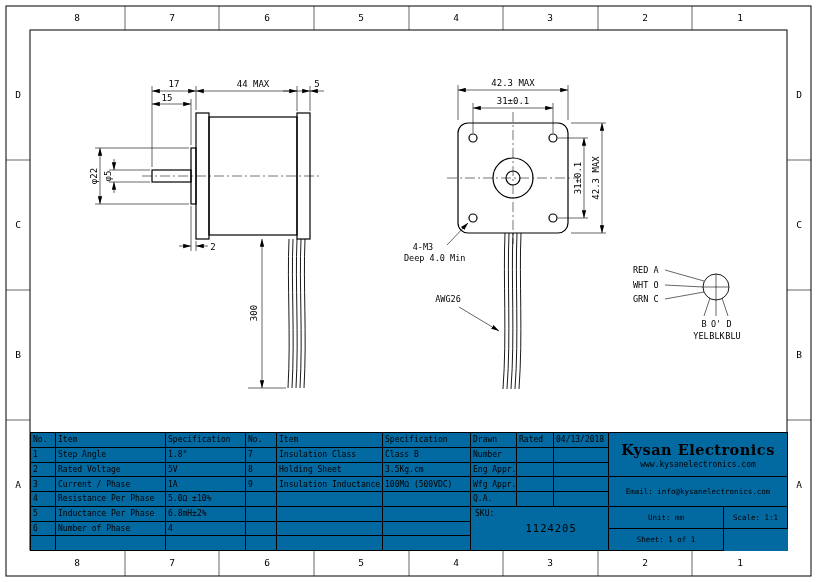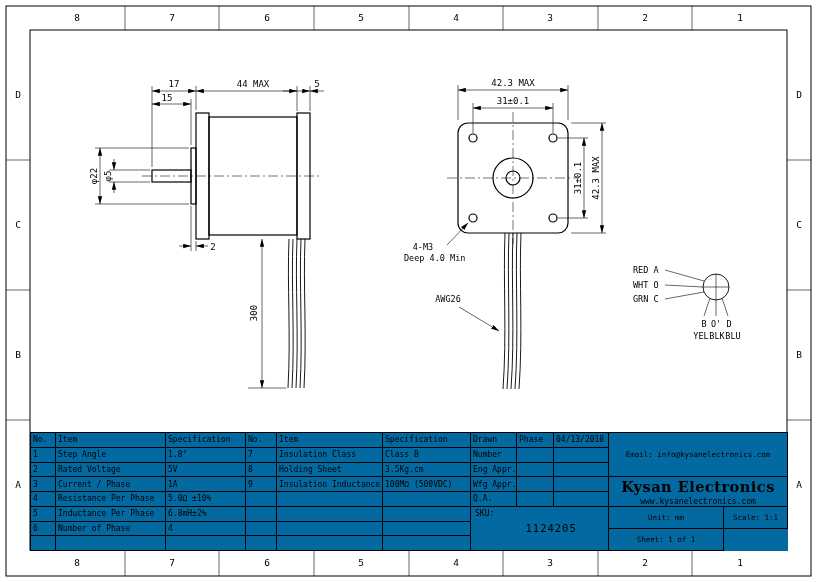--- a/index.html
+++ b/index.html
@@ -309,21 +309,21 @@
     <div class="c"></div>
     <div class="c"></div>
     <div class="c"></div>
     <div class="c"></div>
     <div class="c"></div>
     <div class="c"></div>
   </div>
 
   <div class="sec appr">
     <div class="c">Drawn</div>
-    <div class="c">Phase</div>
+    <div class="c">Rated</div>
     <div class="c">04/13/2018</div>
 
     <div class="c">Number</div>
     <div class="c"></div>
     <div class="c"></div>
 
     <div class="c">Eng Appr.</div>
     <div class="c"></div>
     <div class="c"></div>
 
@@ -335,24 +335,24 @@
     <div class="c"></div>
     <div class="c"></div>
 
     <div class="c sku">
       <div class="sku-label">SKU:</div>
       <div class="sku-value">1124205</div>
     </div>
   </div>
 
   <div class="sec title">
-    <div class="c emailc t75">Email: info@kysanelectronics.com</div>
     <div class="c comp">
       <div class="company">Kysan Electronics</div>
       <div class="website">www.kysanelectronics.com</div>
     </div>
+    <div class="c emailc t75">Email: info@kysanelectronics.com</div>
     <div class="c cc t75">Unit: mm</div>
     <div class="c cc t75">Scale: 1:1</div>
     <div class="c cc t75">Sheet: 1 of 1</div>
   </div>
 
 </div>
 </div>
 
 </body></html>

